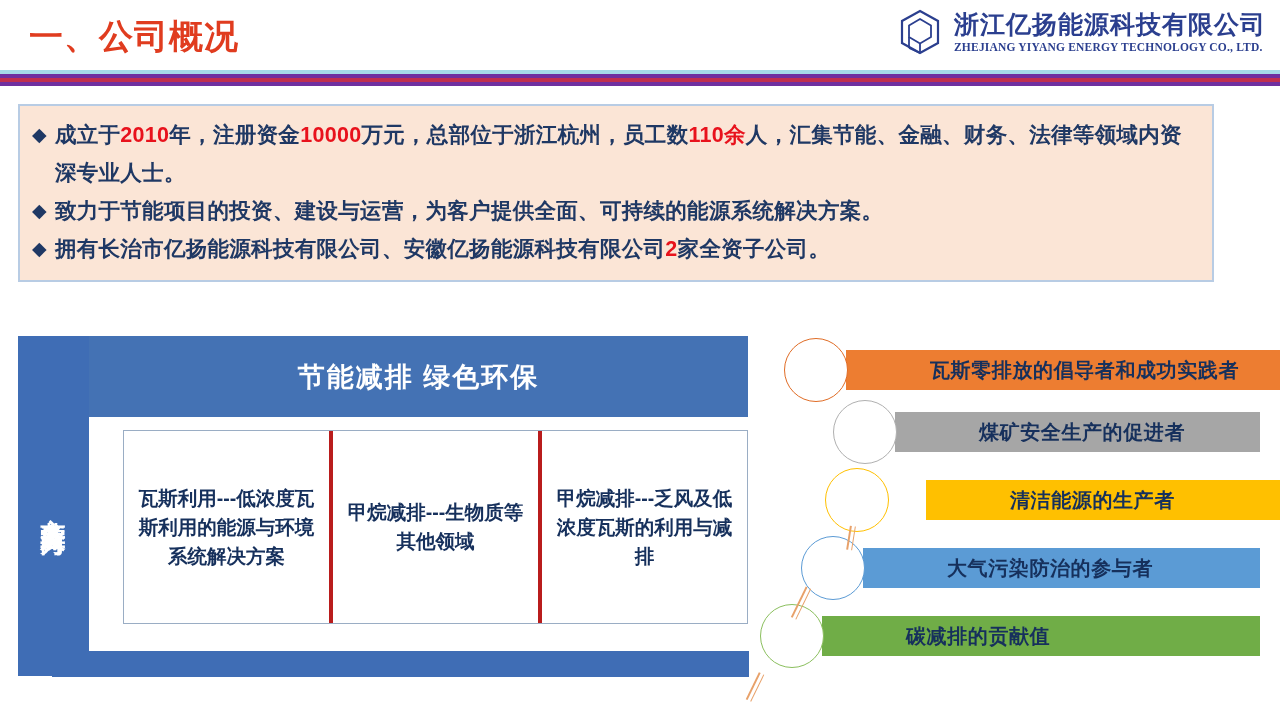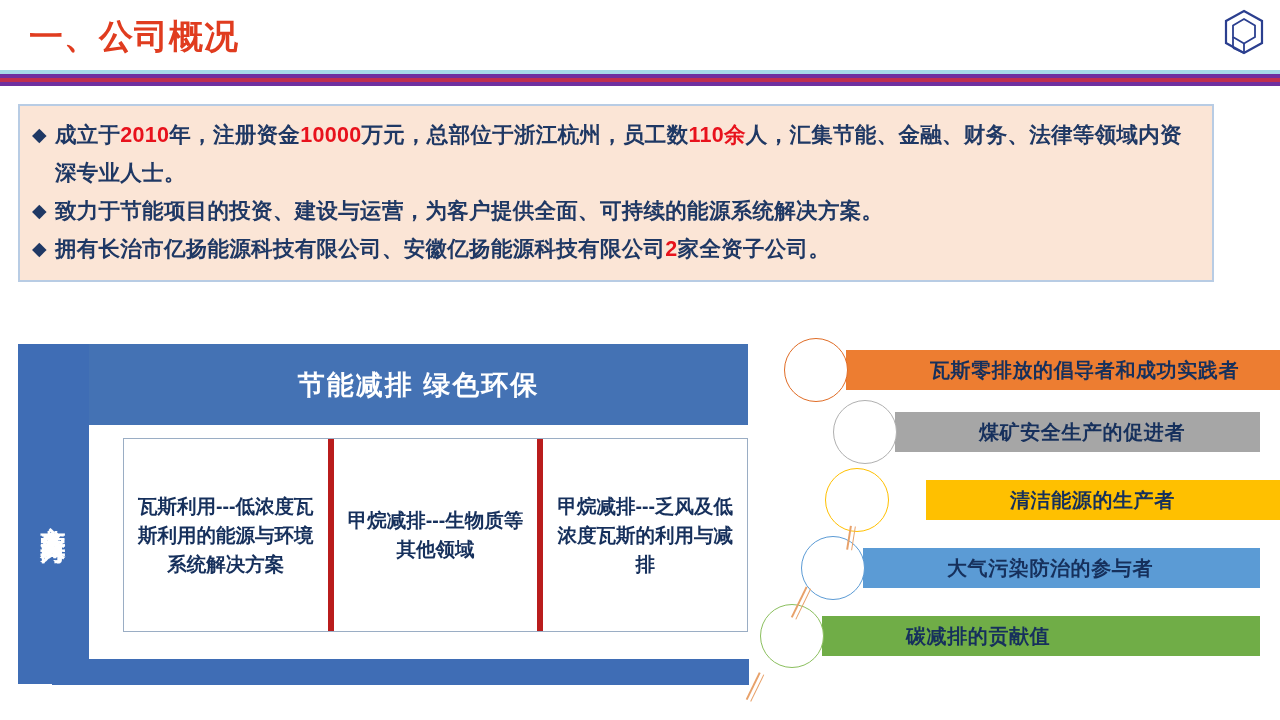--- a/index.html
+++ b/index.html
@@ -102,21 +102,21 @@
     line-height: 38px;
     margin-right: 8px;
   }
   .intro-text { flex: 1; }
   .hl { color: #e8121c; }
 
   
   #business-block {
     position: absolute;
     left: 18px;
-    top: 344px;
+    top: 336px;
     width: 790px;
     height: 340px;
     padding-left: 6px;
   }
   #vertical-label {
     position: absolute;
     left: 0;
     top: 0;
     width: 71px;
     height: 340px;
@@ -176,21 +176,21 @@
     display: flex;
     align-items: center;
     justify-content: center;
     text-align: center;
     color: #16305c;
     font-size: 19.5px;
     font-weight: bold;
     line-height: 29px;
     padding: 4px 8px;
     box-sizing: border-box;
-    border-right: 6px solid #b91c1c;
+    border-right: 4px solid #b91c1c;
   }
   .table-cell:last-child { border-right: none; }
 
   #table-footer-bar {
     position: absolute;
     left: 34px;
     top: 315px;
     width: 697px;
     height: 26px;
     background: #3f6db5;
@@ -272,20 +272,24 @@
 <div id="logo-block">
   <span id="logo-mark">
     <svg viewBox="0 0 44 48" width="44" height="48" aria-hidden="true">
       <polygon points="22,3 40,13 40,35 22,45 4,35 4,13" fill="none" stroke="#2b3f8f" stroke-width="2.2"></polygon>
       <polygon points="22,11 33,17.5 33,29 22,35.5 11,29 11,17.5" fill="none" stroke="#2b3f8f" stroke-width="1.8"></polygon>
       <line x1="11" y1="29" x2="11" y2="40" stroke="#2b3f8f" stroke-width="1.8"></line>
       <line x1="22" y1="35.5" x2="22" y2="45" stroke="#2b3f8f" stroke-width="1.8"></line>
       <line x1="11" y1="40" x2="22" y2="45" stroke="#2b3f8f" stroke-width="1.8"></line>
     </svg>
   </span>
+  <span id="logo-text">
+    <span id="logo-cn">浙江亿扬能源科技有限公司</span>
+    <span id="logo-en">ZHEJIANG YIYANG ENERGY TECHNOLOGY CO., LTD.</span>
+  </span>
 </div>
 
 <div class="divider" id="divider-lightblue" style="background: rgb(166, 219, 232);"></div>
 <div class="divider" id="divider-purple-1" style="background: rgb(112, 48, 160);"></div>
 <div class="divider" id="divider-crimson" style="background: rgb(192, 48, 79);"></div>
 <div class="divider" id="divider-purple-2" style="background: rgb(112, 48, 160);"></div>
 
 <div id="intro-box" style="background: rgb(251, 229, 214); border-color: rgb(184, 204, 228);">
   <div class="intro-line">
     <span class="bullet-diamond">◆</span>

